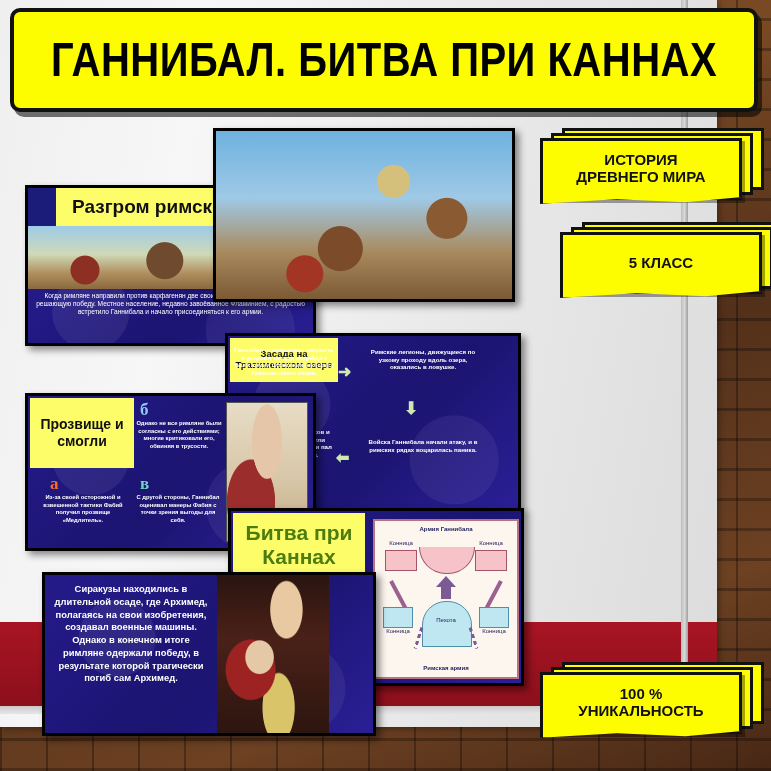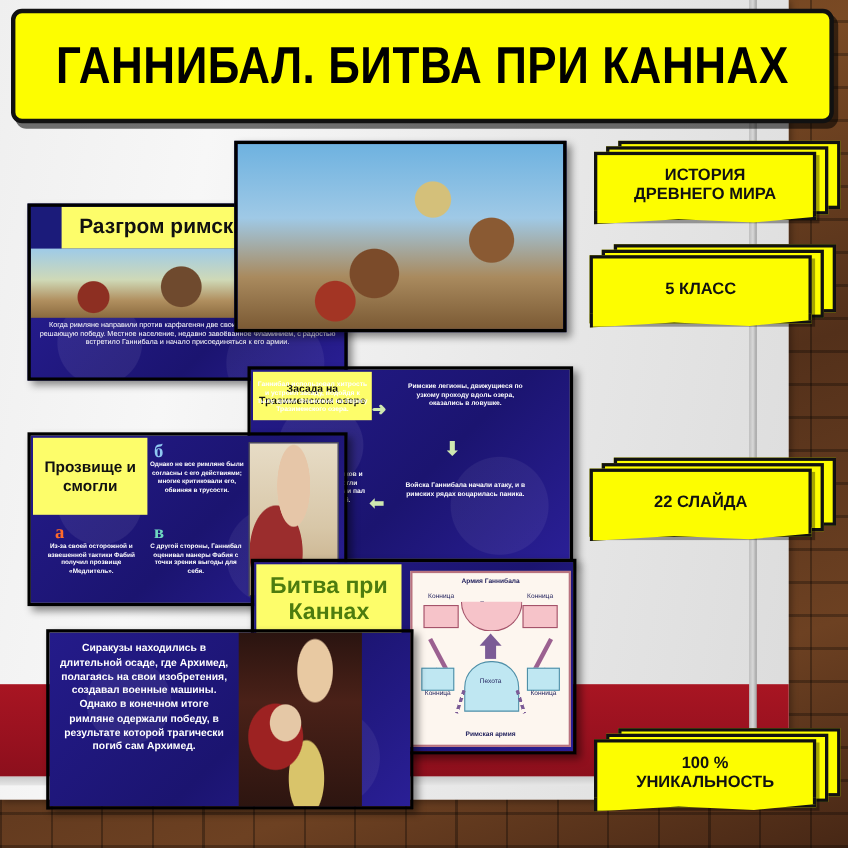--- a/index.html
+++ b/index.html
@@ -278,36 +278,29 @@
 
   <div class="badge" id="badge-0" style="left:540px;top:138px;">
     <div class="sheet s3"></div>
     <div class="sheet s2"></div>
     <div class="front">
       <span>ИСТОРИЯ
 ДРЕВНЕГО МИРА</span>
     </div>
   </div>
 
-  <div class="badge" id="badge-1" style="left:536px;top:232px;border-radius:27px;">
+  <div class="badge" id="badge-1" style="left:560px;top:232px;border-radius:27px;">
     <div class="sheet s3"></div>
     <div class="sheet s2"></div>
     <div class="front">
       <span>5 КЛАСС</span>
     </div>
   </div>
 
 
-  <div class="badge" id="badge-3" style="left:536px;top:426px;">
-    <div class="sheet s3"></div>
-    <div class="sheet s2"></div>
-    <div class="front">
-      <span>22 СЛАЙДА</span>
-    </div>
-  </div>
 
 
   <div class="badge" id="badge-5" style="left:540px;top:672px;">
     <div class="sheet s3"></div>
     <div class="sheet s2"></div>
     <div class="front">
       <span>100 %
 УНИКАЛЬНОСТЬ</span>
     </div>
   </div>

